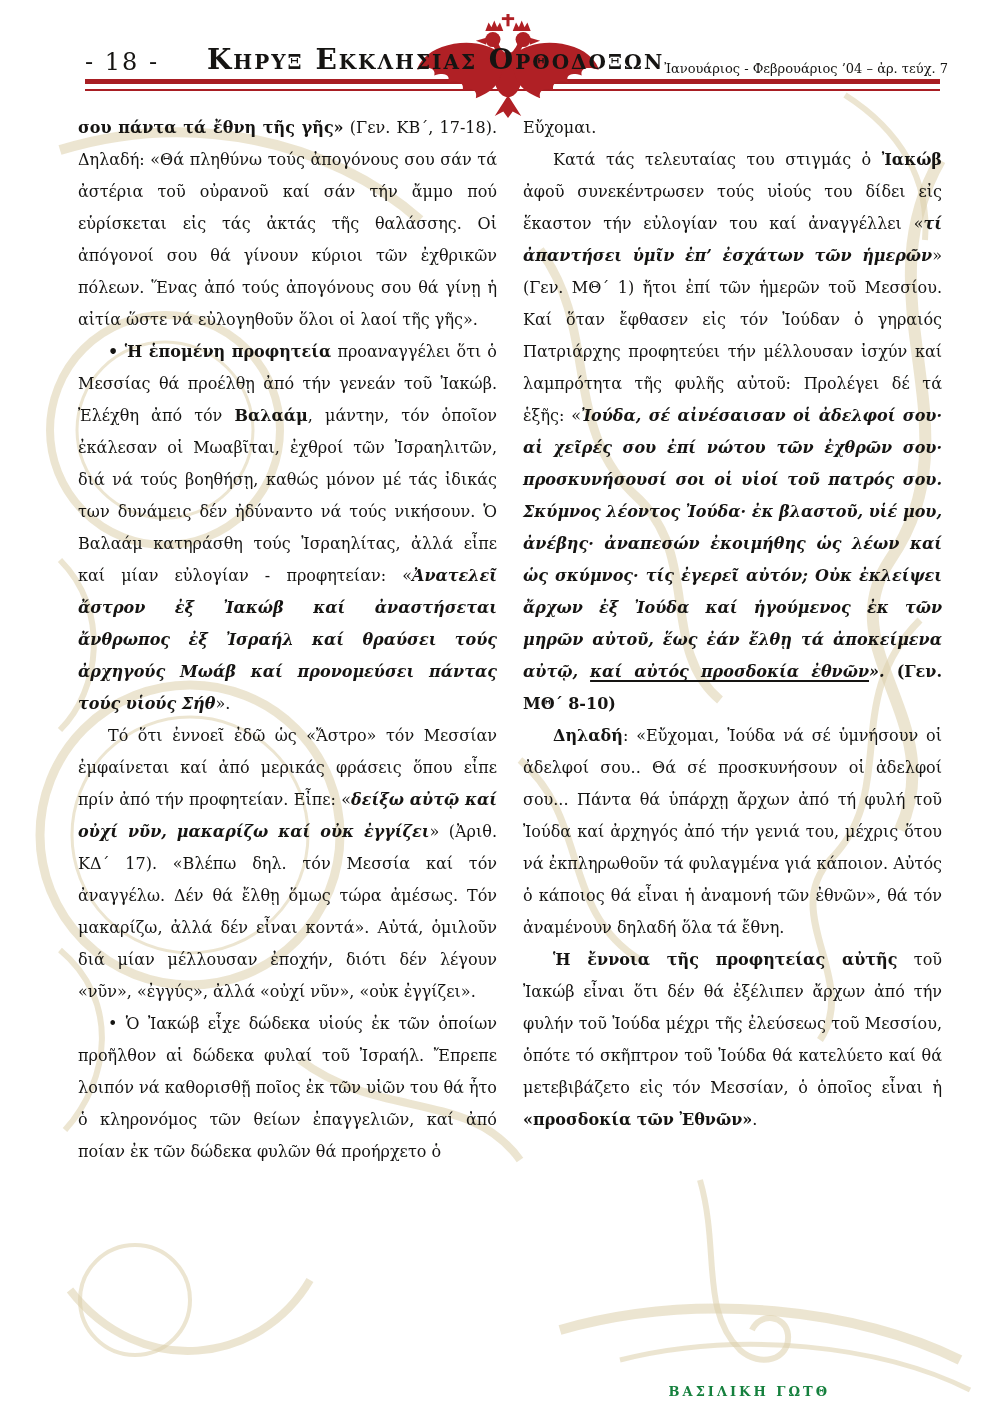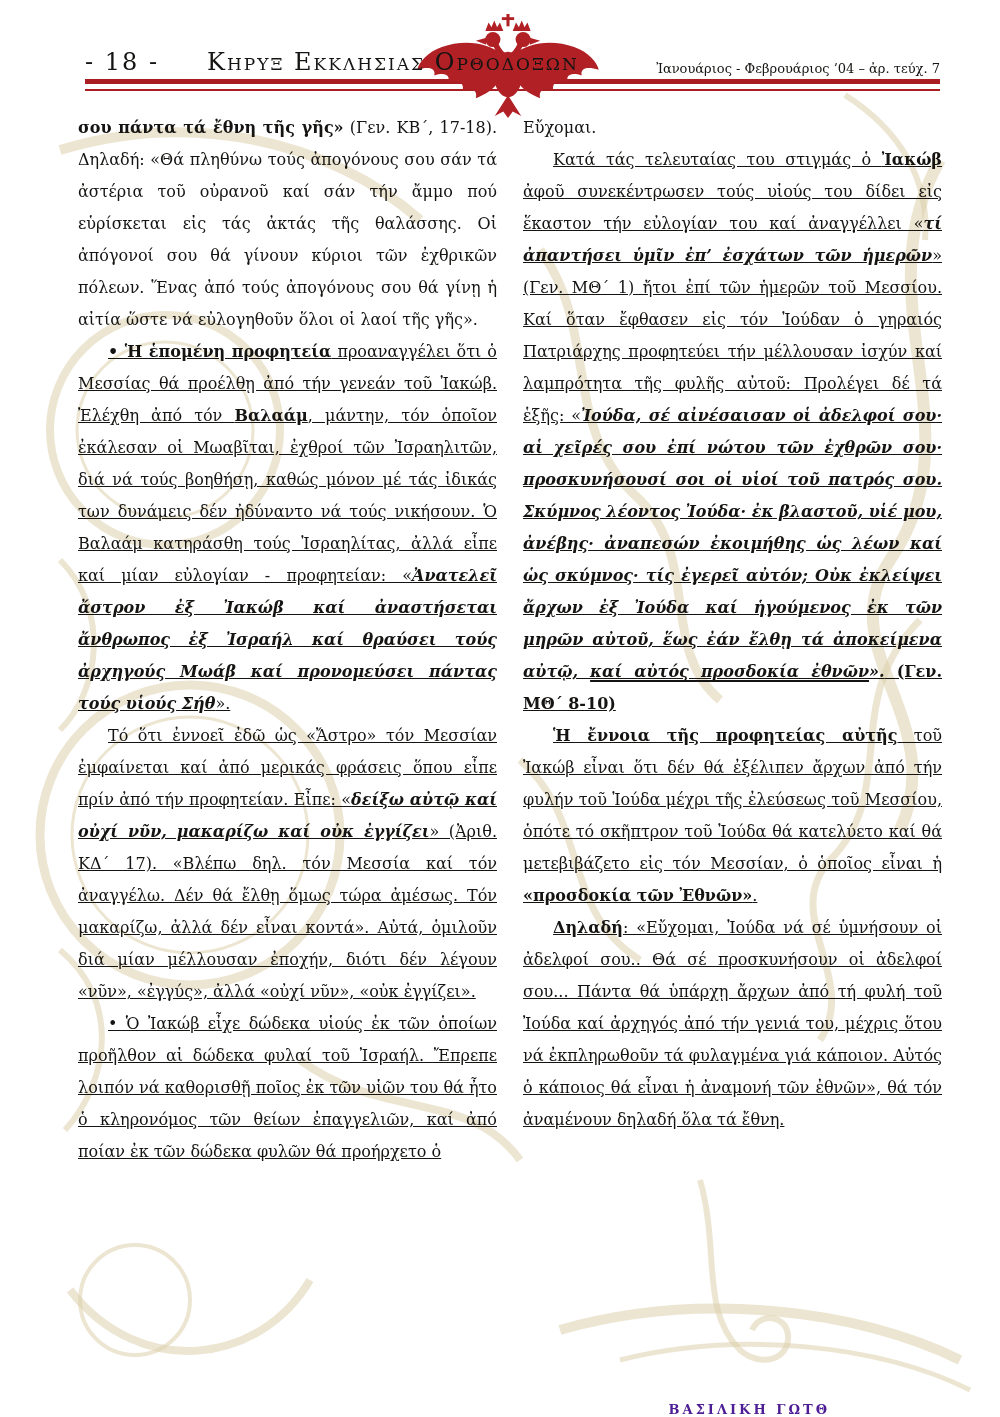--- a/index.html
+++ b/index.html
@@ -18,23 +18,23 @@
 
   
   .page-header{
     position:absolute;left:85px;right:60px;top:34px;height:42px;
     display:flex;align-items:flex-end;
     z-index:3;
   }
   .page-number{font-size:24px;letter-spacing:2px;white-space:nowrap;}
   .journal-title{
     font-variant:small-caps;
-    font-size:24px;letter-spacing:2px;white-space:nowrap;
+    font-size:28px;letter-spacing:2px;white-space:nowrap;
     margin-left:18px;margin-right:auto;padding-left:30px;
-    font-weight:400;
+    font-weight:700;
     margin-top:36px;
   }
   .issue-info{font-size:13px;white-space:nowrap;}
   .rule{position:absolute;left:85px;width:855px;z-index:1;}
   .rule-thick{top:79px;height:5px;background:#a81e23;}
   .rule-thin{top:89px;height:2px;background:#a81e23;}
   .eagle{
     position:absolute;left:408px;top:14px;width:200px;height:104px;z-index:2;
   }
 
@@ -43,29 +43,29 @@
     position:absolute;top:112px;left:78px;right:58px;
     display:flex;gap:26px;z-index:2;
   }
   .col{flex:1;min-width:0;}
   .para{
     margin:0;
     font-size:16px;line-height:32px;
     text-align:justify;
     hyphens:none;
   }
-  .para.indent{text-indent:30px;text-decoration:underline;}
+  .para.indent{text-indent:30px;}
   .s-n{font-weight:normal;font-style:normal;}
   .s-b{font-weight:bold;}
   .s-bi{font-weight:bold;font-style:italic;}
   .s-biu{font-weight:bold;font-style:italic;text-decoration:underline;text-underline-offset:3px;text-decoration-thickness:1.5px;}
 
   .wm-sign{
-    position:absolute;right:170px;bottom:0;z-index:0;
-    font-size:13px;letter-spacing:3px;color:#4c1d95;font-weight:bold;
+    position:absolute;right:170px;bottom:18px;z-index:0;
+    font-size:13px;letter-spacing:3px;color:#15803d;font-weight:bold;
   }
 </style>
 </head>
 <body>
 
 <div class="page">
 
   <svg class="watermark" viewBox="0 0 1000 1417" fill="none" stroke="#ddd0ab" stroke-opacity="0.55">
     <circle cx="165" cy="430" r="115" stroke-width="8"></circle>
     <circle cx="165" cy="430" r="88" stroke-width="3"></circle>
@@ -118,20 +118,20 @@
     <div class="col">
         <p class="para"><span class="s-b">σου πάντα τά ἔθνη τῆς γῆς»</span><span class="s-n"> (Γεν. ΚΒ΄, 17-18). Δηλαδή: «Θά πληθύνω τούς ἀπογόνους σου σάν τά ἀστέρια τοῦ οὐρανοῦ καί σάν τήν ἄμμο πού εὑρίσκεται εἰς τάς ἀκτάς τῆς θαλάσσης. Οἱ ἀπόγονοί σου θά γίνουν κύριοι τῶν ἐχθρικῶν πόλεων. Ἕνας ἀπό τούς ἀπογόνους σου θά γίνῃ ἡ αἰτία ὥστε νά εὐλογηθοῦν ὅλοι οἱ λαοί τῆς γῆς».</span></p>
         <p class="para indent"><span class="s-b">• Ἡ ἑπομένη προφητεία</span><span class="s-n"> προαναγγέλει ὅτι ὁ Μεσσίας θά προέλθῃ ἀπό τήν γενεάν τοῦ Ἰακώβ. Ἐλέχθη ἀπό τόν </span><span class="s-b">Βαλαάμ</span><span class="s-n">, μάντην, τόν ὁποῖον ἐκάλεσαν οἱ Μωαβῖται, ἐχθροί τῶν Ἰσραηλιτῶν, διά νά τούς βοηθήσῃ, καθώς μόνον μέ τάς ἰδικάς των δυνάμεις δέν ἠδύναντο νά τούς νικήσουν. Ὁ Βαλαάμ κατηράσθη τούς Ἰσραηλίτας, ἀλλά εἶπε καί μίαν εὐλογίαν - προφητείαν: «</span><span class="s-bi">Ἀνατελεῖ ἄστρον ἐξ Ἰακώβ καί ἀναστήσεται ἄνθρωπος ἐξ Ἰσραήλ καί θραύσει τούς ἀρχηγούς Μωάβ καί προνομεύσει πάντας τούς υἱούς Σήθ</span><span class="s-n">».</span></p>
         <p class="para indent"><span class="s-n">Τό ὅτι ἐννοεῖ ἐδῶ ὡς «Ἄστρο» τόν Μεσσίαν ἐμφαίνεται καί ἀπό μερικάς φράσεις ὅπου εἶπε πρίν ἀπό τήν προφητείαν. Εἶπε: «</span><span class="s-bi">δείξω αὐτῷ καί οὐχί νῦν, μακαρίζω καί οὐκ ἐγγίζει</span><span class="s-n">» (Ἀριθ. ΚΔ΄ 17). «Βλέπω δηλ. τόν Μεσσία καί τόν ἀναγγέλω. Δέν θά ἔλθῃ ὅμως τώρα ἀμέσως. Τόν μακαρίζω, ἀλλά δέν εἶναι κοντά». Αὐτά, ὁμιλοῦν διά μίαν μέλλουσαν ἐποχήν, διότι δέν λέγουν «νῦν», «ἐγγύς», ἀλλά «οὐχί νῦν», «οὐκ ἐγγίζει».</span></p>
         <p class="para indent"><span class="s-n">• Ὁ Ἰακώβ εἶχε δώδεκα υἱούς ἐκ τῶν ὁποίων προῆλθον αἱ δώδεκα φυλαί τοῦ Ἰσραήλ. Ἔπρεπε λοιπόν νά καθορισθῇ ποῖος ἐκ τῶν υἱῶν του θά ἦτο ὁ κληρονόμος τῶν θείων ἐπαγγελιῶν, καί ἀπό ποίαν ἐκ τῶν δώδεκα φυλῶν θά προήρχετο ὁ</span></p>
       </div>
     <div class="col">
       <div>
           <p class="para"><span class="s-n">Εὔχομαι.</span></p>
           <p class="para indent"><span class="s-n">Κατά τάς τελευταίας του στιγμάς ὁ </span><span class="s-b">Ἰακώβ</span><span class="s-n"> ἀφοῦ συνεκέντρωσεν τούς υἱούς του δίδει εἰς ἕκαστον τήν εὐλογίαν του καί ἀναγγέλλει «</span><span class="s-bi">τί ἀπαντήσει ὑμῖν ἐπ’ ἐσχάτων τῶν ἡμερῶν</span><span class="s-n">» (Γεν. ΜΘ΄ 1) ἤτοι ἐπί τῶν ἡμερῶν τοῦ Μεσσίου. Καί ὅταν ἔφθασεν εἰς τόν Ἰούδαν ὁ γηραιός Πατριάρχης προφητεύει τήν μέλλουσαν ἰσχύν καί λαμπρότητα τῆς φυλῆς αὐτοῦ: Προλέγει δέ τά ἑξῆς: «</span><span class="s-bi">Ἰούδα, σέ αἰνέσαισαν οἱ ἀδελφοί σου· αἱ χεῖρές σου ἐπί νώτου τῶν ἐχθρῶν σου· προσκυνήσουσί σοι οἱ υἱοί τοῦ πατρός σου. Σκύμνος λέοντος Ἰούδα· ἐκ βλαστοῦ, υἱέ μου, ἀνέβης· ἀναπεσών ἐκοιμήθης ὡς λέων καί ὡς σκύμνος· τίς ἐγερεῖ αὐτόν; Οὐκ ἐκλείψει ἄρχων ἐξ Ἰούδα καί ἡγούμενος ἐκ τῶν μηρῶν αὐτοῦ, ἕως ἐάν ἔλθῃ τά ἀποκείμενα αὐτῷ, </span><span class="s-biu">καί αὐτός προσδοκία ἐθνῶν</span><span class="s-bi">».</span><span class="s-b"> (Γεν. ΜΘ΄ 8-10)</span></p>
+          <p class="para indent"><span class="s-b">Δηλαδή</span><span class="s-n">: «Εὔχομαι, Ἰούδα νά σέ ὑμνήσουν οἱ ἀδελφοί σου.. Θά σέ προσκυνήσουν οἱ ἀδελφοί σου... Πάντα θά ὑπάρχῃ ἄρχων ἀπό τή φυλή τοῦ Ἰούδα καί ἀρχηγός ἀπό τήν γενιά του, μέχρις ὅτου νά ἐκπληρωθοῦν τά φυλαγμένα γιά κάποιον. Αὐτός ὁ κάποιος θά εἶναι ἡ ἀναμονή τῶν ἐθνῶν», θά τόν ἀναμένουν δηλαδή ὅλα τά ἔθνη.</span></p>
           <p class="para indent"><span class="s-b">Ἡ ἔννοια τῆς προφητείας αὐτῆς</span><span class="s-n"> τοῦ Ἰακώβ εἶναι ὅτι δέν θά ἐξέλιπεν ἄρχων ἀπό τήν φυλήν τοῦ Ἰούδα μέχρι τῆς ἐλεύσεως τοῦ Μεσσίου, ὁπότε τό σκῆπτρον τοῦ Ἰούδα θά κατελύετο καί θά μετεβιβάζετο εἰς τόν Μεσσίαν, ὁ ὁποῖος εἶναι ἡ </span><span class="s-b">«προσδοκία τῶν Ἐθνῶν»</span><span class="s-n">.</span></p>
-          <p class="para indent"><span class="s-b">Δηλαδή</span><span class="s-n">: «Εὔχομαι, Ἰούδα νά σέ ὑμνήσουν οἱ ἀδελφοί σου.. Θά σέ προσκυνήσουν οἱ ἀδελφοί σου... Πάντα θά ὑπάρχῃ ἄρχων ἀπό τή φυλή τοῦ Ἰούδα καί ἀρχηγός ἀπό τήν γενιά του, μέχρις ὅτου νά ἐκπληρωθοῦν τά φυλαγμένα γιά κάποιον. Αὐτός ὁ κάποιος θά εἶναι ἡ ἀναμονή τῶν ἐθνῶν», θά τόν ἀναμένουν δηλαδή ὅλα τά ἔθνη.</span></p>
         </div>
 
     </div>
   </div>
 
 </div>
 
 </body></html>

